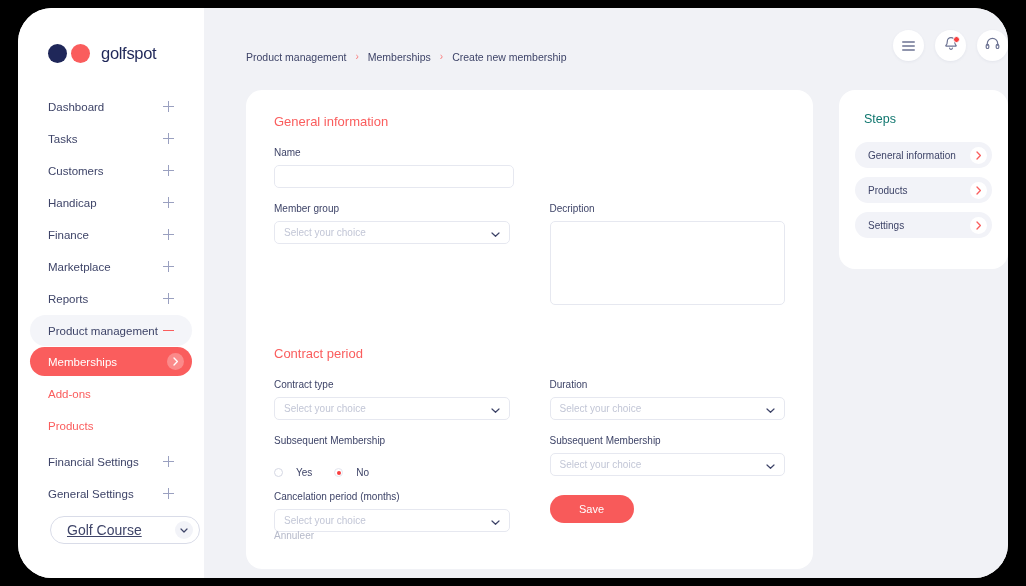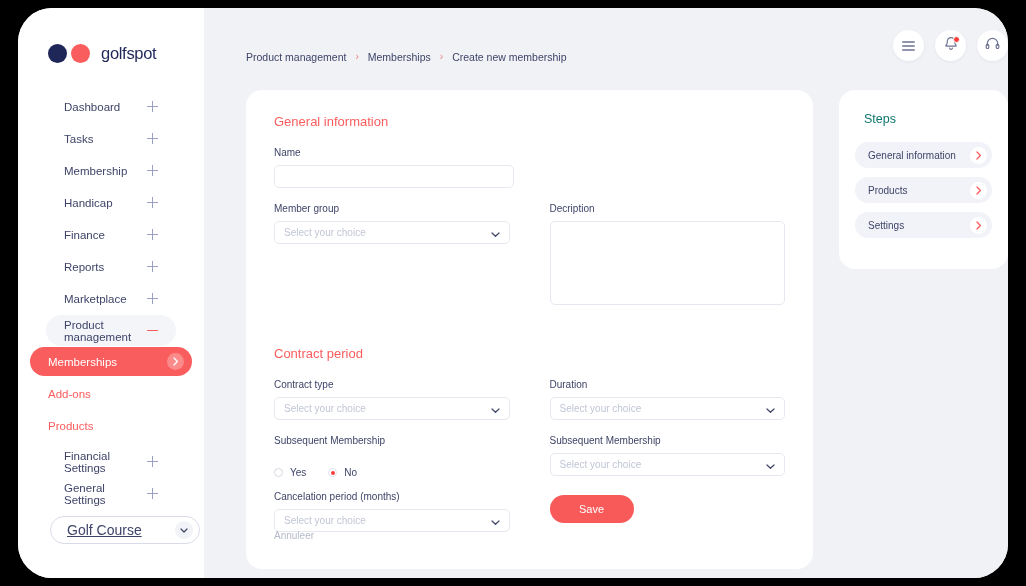--- a/index.html
+++ b/index.html
@@ -52,21 +52,21 @@
   .logo-text {
     font-size: 16.5px;
     font-weight: normal;
     color: #1F2759;
     letter-spacing: -0.3px;
     margin-left: 4px;
   }
 
   .nav {
     margin-top: 28px;
-    padding: 0 28px;
+    padding: 0 12px;
   }
   .nav-item {
     display: flex;
     align-items: center;
     justify-content: space-between;
     height: 31px;
     padding: 0 18px;
     border-radius: 16px;
     margin-bottom: 1px;
     cursor: pointer;
@@ -289,21 +289,21 @@
   
   .radio-row {
     display: flex;
     align-items: center;
     gap: 22px;
     height: 23px;
   }
   .radio-opt {
     display: flex;
     align-items: center;
-    gap: 7px;
+    gap: 13px;
     cursor: pointer;
     margin-top: 16px;
   }
   .radio-circle {
     width: 9px; height: 9px;
     border-radius: 50%;
     border: 1px solid #D5D8E4;
     background: #ffffff;
     position: relative;
   }
@@ -399,37 +399,37 @@
       <nav class="nav">
         <div class="nav-item">
           <span class="label">Dashboard</span>
           <span class="plus-icon"></span>
         </div>
         <div class="nav-item">
           <span class="label">Tasks</span>
           <span class="plus-icon"></span>
         </div>
         <div class="nav-item">
-          <span class="label">Membership</span>
+          <span class="label">Customers</span>
           <span class="plus-icon"></span>
         </div>
         <div class="nav-item">
           <span class="label">Handicap</span>
           <span class="plus-icon"></span>
         </div>
         <div class="nav-item">
           <span class="label">Finance</span>
           <span class="plus-icon"></span>
         </div>
         <div class="nav-item">
+          <span class="label">Marketplace</span>
+          <span class="plus-icon"></span>
+        </div>
+        <div class="nav-item">
           <span class="label">Reports</span>
-          <span class="plus-icon"></span>
-        </div>
-        <div class="nav-item">
-          <span class="label">Marketplace</span>
           <span class="plus-icon"></span>
         </div>
         <div class="nav-item expanded">
           <span class="label">Product management</span>
           <span class="minus-icon"></span>
         </div>
       </nav>
 
       <div class="subnav">
         <div class="sub-item active">

